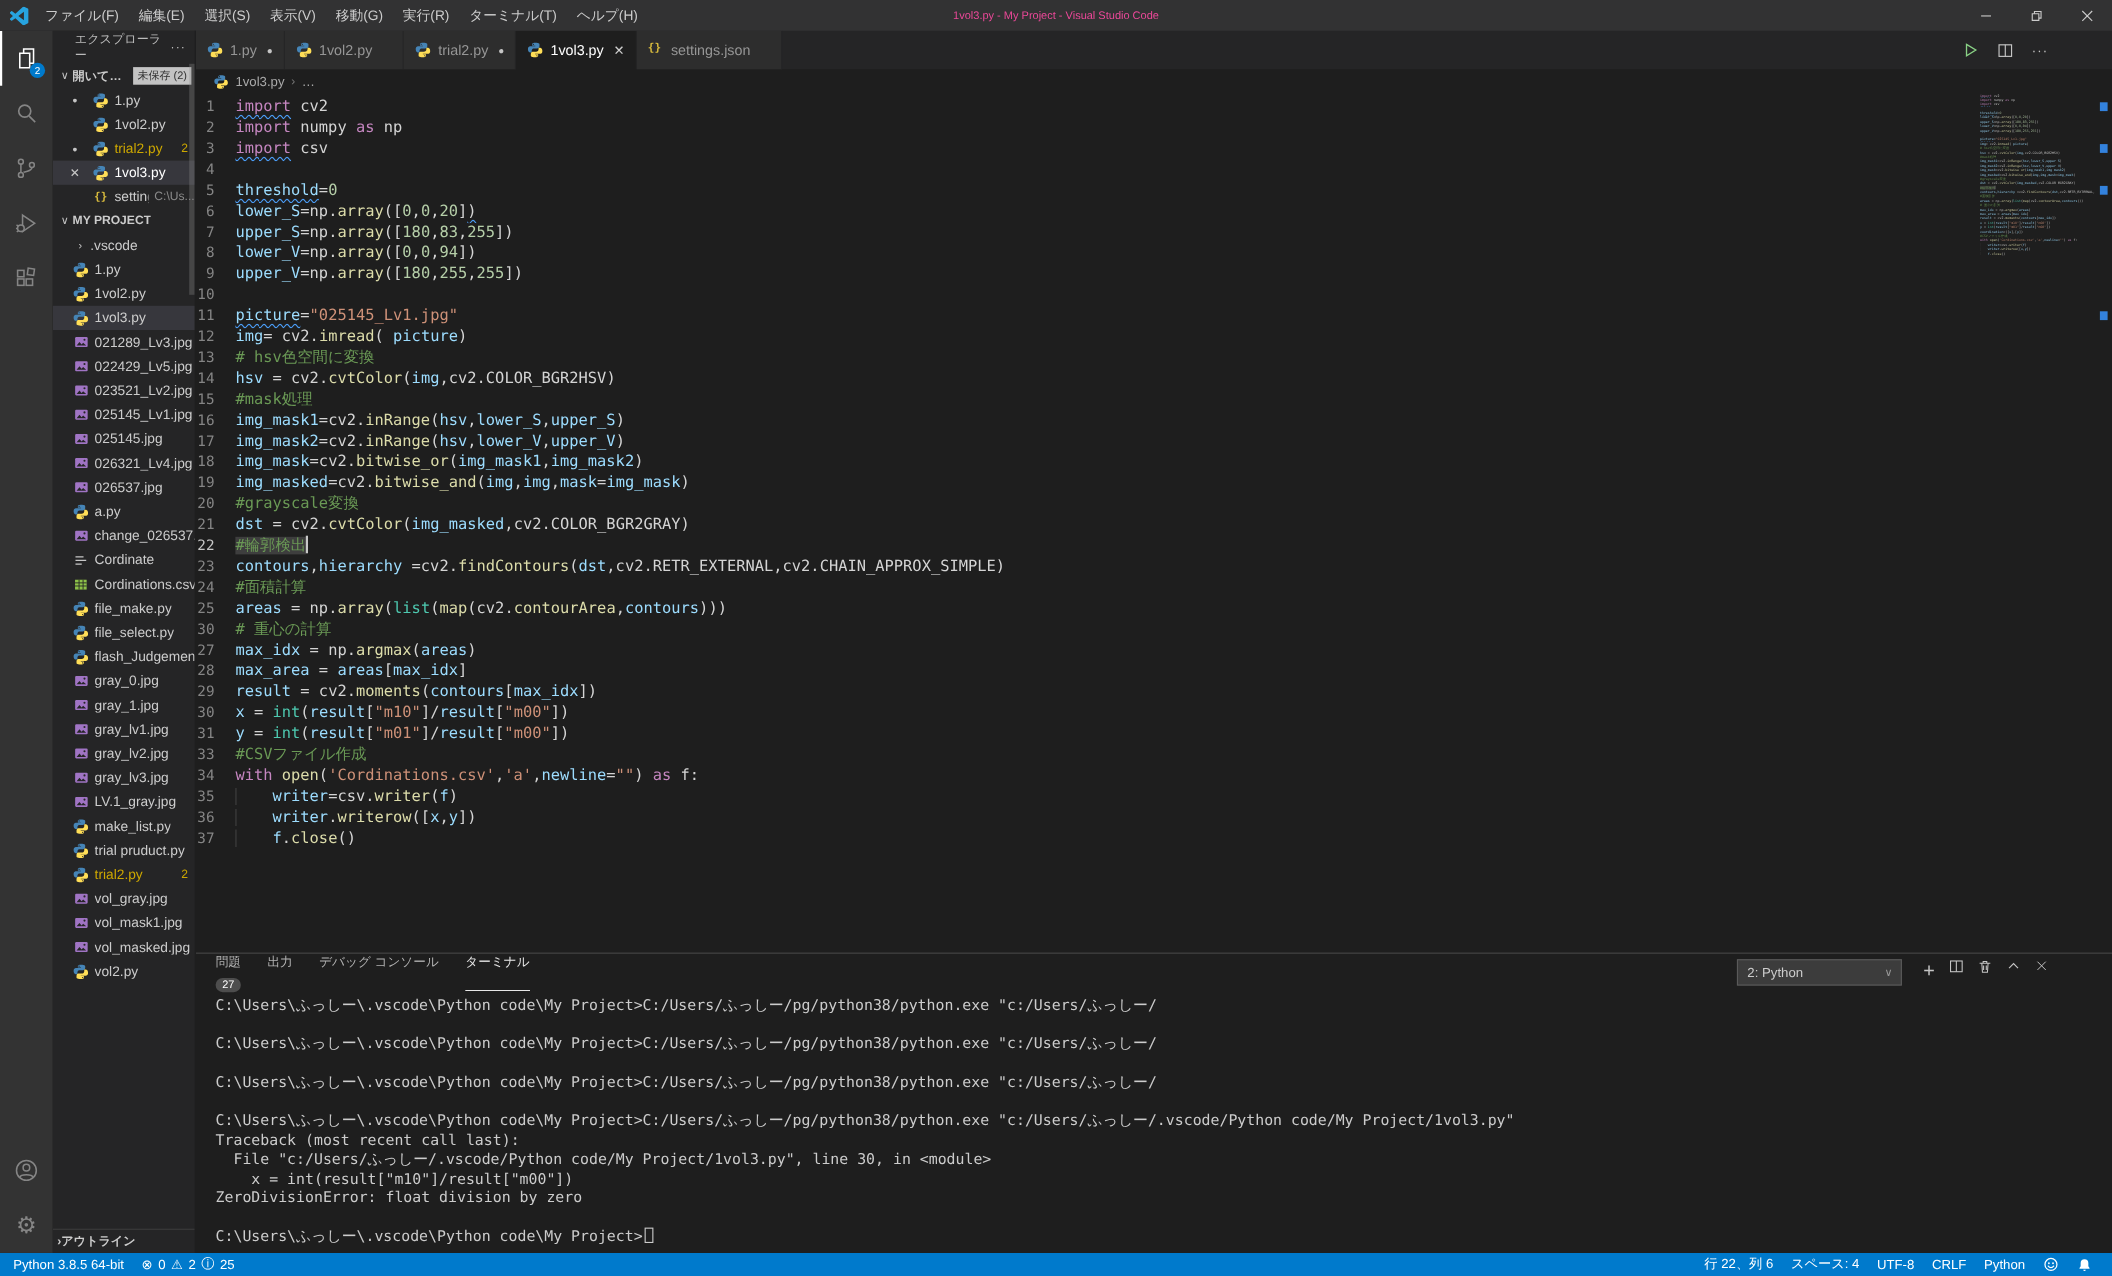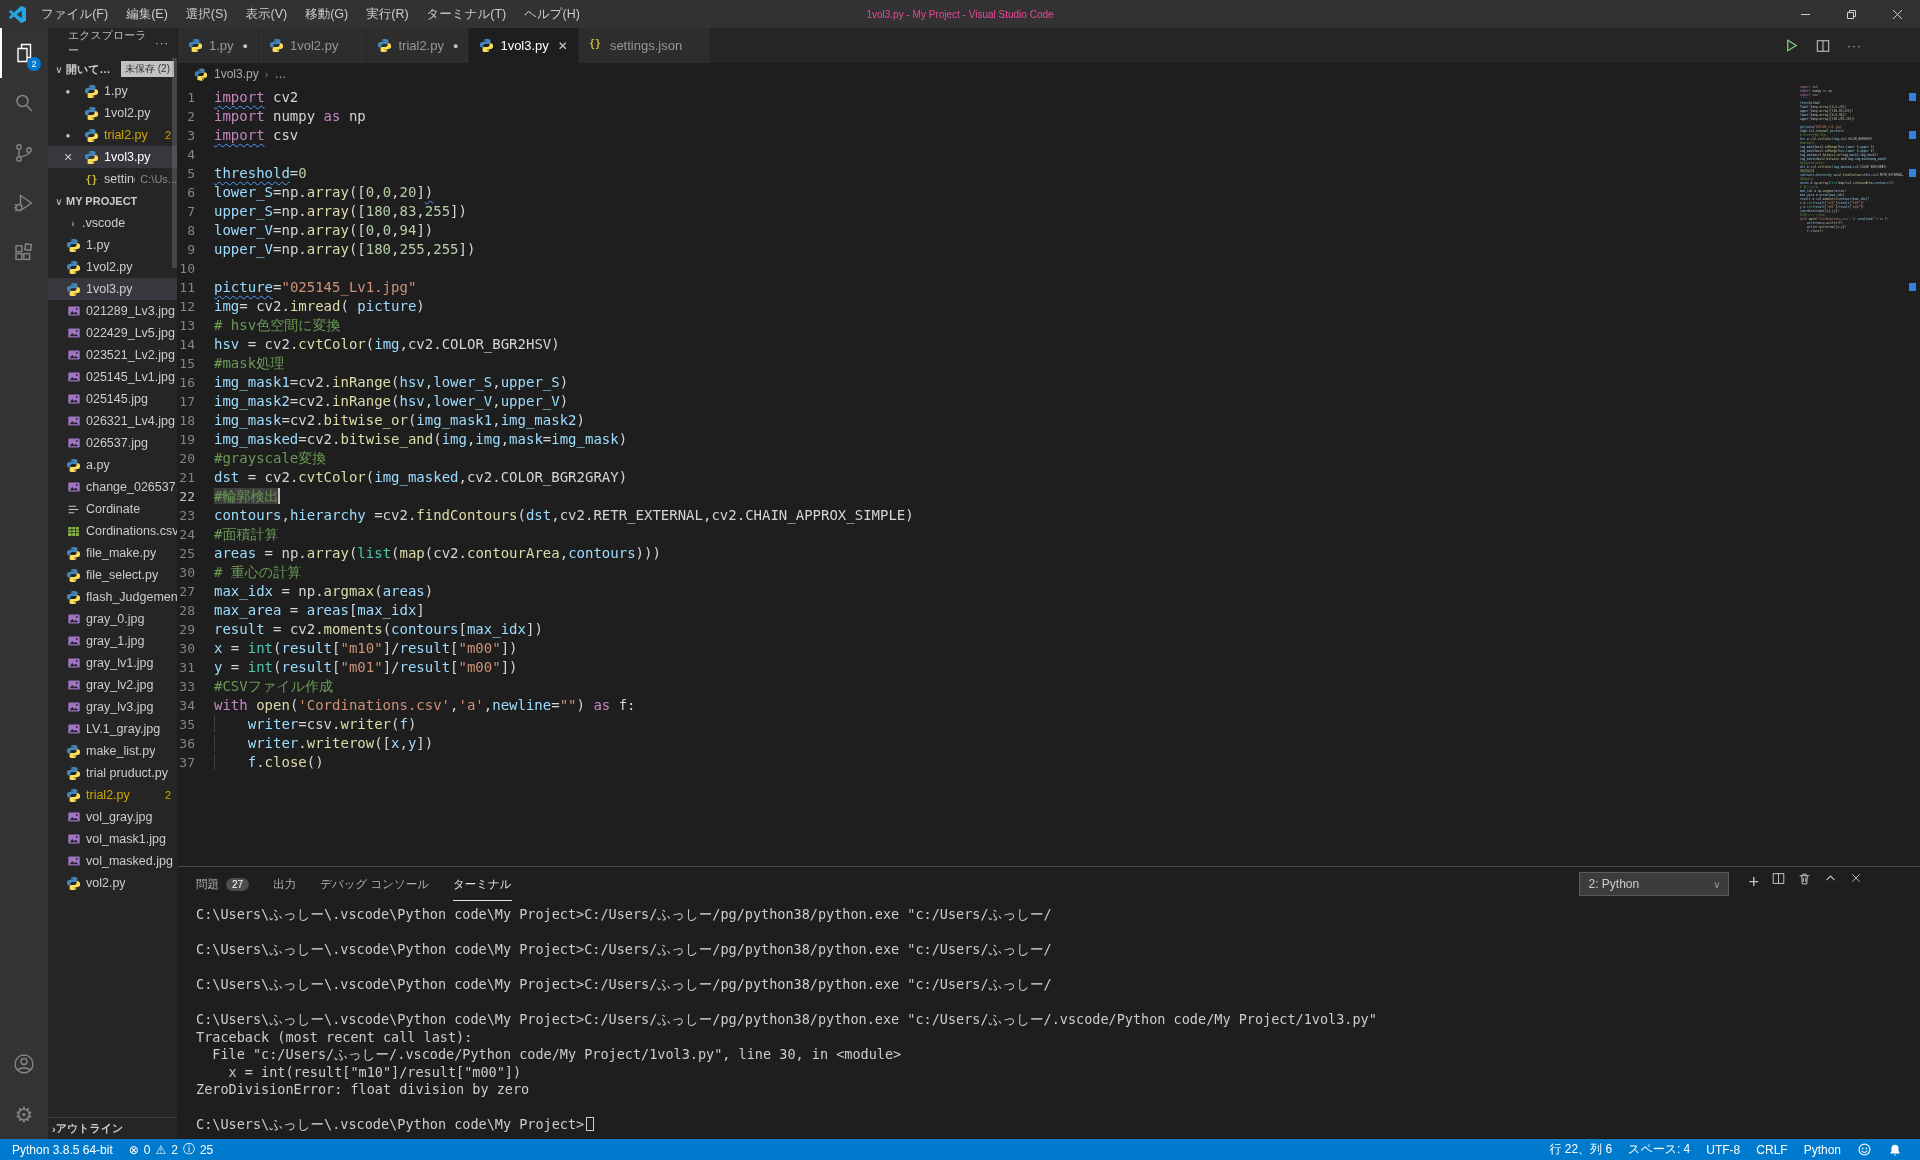--- a/index.html
+++ b/index.html
@@ -81,21 +81,21 @@
   .cur{display:inline-block;width:2px;height:16px;background:#c8c8c8;vertical-align:-3px;}
 
   .minimap{position:absolute;right:16px;top:0;width:104px;height:175px;overflow:hidden;opacity:.85;}
   .minimap-inner{transform:scale(0.21);transform-origin:0 0;width:900px;font-family:"DejaVu Sans Mono",monospace;font-size:14px;line-height:19px;}
   .ruler{position:absolute;right:0;top:0;width:14px;height:100%;}
   .rmark{position:absolute;right:4px;width:7px;height:8px;background:#3794ff;opacity:.85;}
 
   
   .panel{height:273px;border-top:1px solid #474747;display:flex;flex-direction:column;flex:none;background:#1e1e1e;}
   .panel-head{height:34px;display:flex;align-items:center;padding:0 0 0 18px;flex:none;}
-  .ptab{margin-right:24px;font-size:11.5px;color:#b3b3b3;display:flex;align-items:center;gap:7px;height:100%;cursor:default;}
+  .ptab{margin-right:24px;font-size:11.5px;color:#b3b3b3;display:flex;align-items:center;gap:7px;height:100%;cursor:default;flex-direction:column;}
   .ptab.active{color:#e7e7e7;box-shadow:inset 0 -1px 0 #e7e7e7;}
   .pbadge{background:#4d4d4d;color:#ffffff;border-radius:9px;padding:1px 6px;font-size:10px;}
   .panel-actions{margin-left:auto;display:flex;align-items:flex-start;gap:13px;padding-right:58px;}
   .term-select{width:150px;height:24px;background:#3c3c3c;border:1px solid #5a5a5a;display:flex;align-items:center;justify-content:space-between;padding:0 8px;font-size:12px;color:#cccccc;margin-right:6px;}
   .pa-glyph{color:#c5c5c5;font-size:14px;display:inline-flex;align-items:center;}
   .term{flex:1;padding:5px 0 0 18px;font-family:"DejaVu Sans Mono",monospace;font-size:13.5px;line-height:17.5px;color:#cccccc;}
   .tl{height:17.5px;white-space:pre;}
   .tcursor{display:inline-block;width:8px;height:14px;border:1px solid #cccccc;vertical-align:-2px;margin-left:2px;}
 
   

